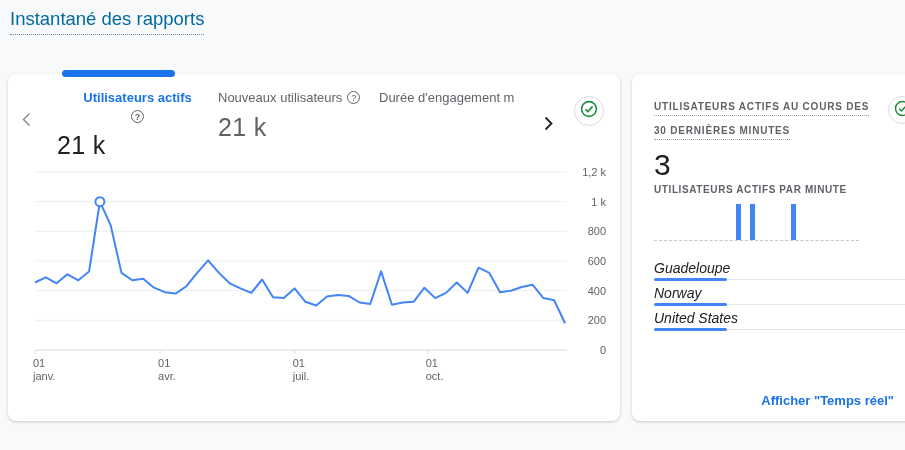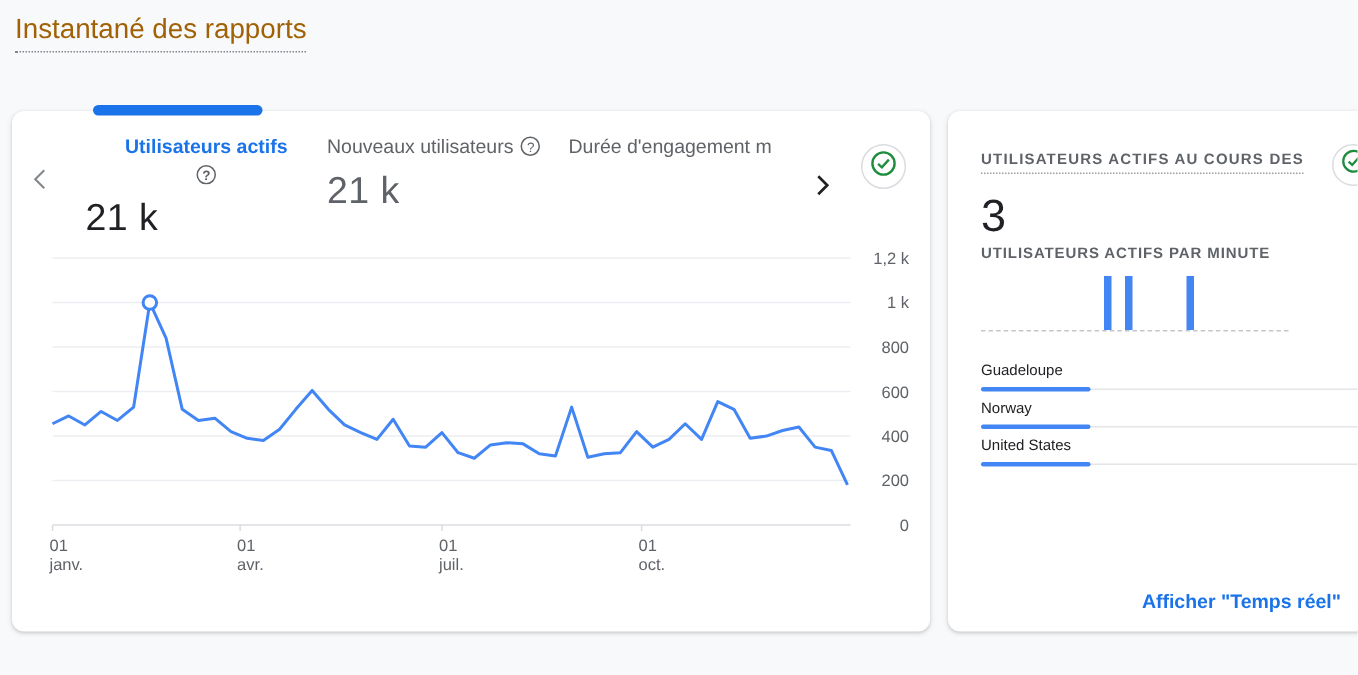--- a/index.html
+++ b/index.html
@@ -6,21 +6,21 @@
   html,body { width: 905px; height: 450px; }
   body {
     position: relative;
     background: #f8f9fa;
     font-family: "Liberation Sans", sans-serif;
     overflow: hidden;
     color: #202124;
   }
   .page-title {
     position: absolute; left: 10px; top: 8px;
-    font-size: 18.5px; color: #a16207;
+    font-size: 18.5px; color: #0369a1;
     border-bottom: 1px dotted #80868b; padding-bottom: 4px;
   }
   .card {
     position: absolute; background: #fff; border-radius: 8px;
     box-shadow: 0 1px 2px rgba(60,64,67,.18), 0 1px 3px 1px rgba(60,64,67,.07);
   }
   #overview-card { left: 8px; top: 74px; width: 612px; height: 347px; }
   #realtime-card { left: 632px; top: 74px; width: 304px; height: 347px; }
 
   .tab-indicator {
@@ -78,21 +78,21 @@
   .rt-table { margin-top: 14px; width: 100%; }
   .rt-table-head {
     display: flex; justify-content: space-between; align-items: flex-start;
     padding-bottom: 5px; border-bottom: 1px solid #e4e5e7;
   }
   .rt-col-label {
     font-size: 10px; font-weight: bold; letter-spacing: .7px; color: #5f6368;
     border-bottom: 1px dotted #9aa0a6; padding-bottom: 3px; white-space: nowrap;
   }
   .country-row { position: relative; height: 25px; display: flex; justify-content: space-between; align-items: center; }
-  .country-name { font-size: 10px; color: #202124; }
+  .country-name { font-size: 14px; color: #202124; font-style: italic; }
   .country-value { font-size: 13px; color: #202124; }
   .row-track { position: absolute; left: 0; right: 0; bottom: 0; height: 1px; background: #e4e5e7; }
   .row-bar { position: absolute; left: 0; bottom: -1px; width: 73px; height: 3px; background: #4285f4; border-radius: 2px; }
 
   .rt-footer {
     position: absolute; right: 18px; bottom: 13px;
     display: flex; align-items: center; gap: 8px; cursor: pointer;
   }
   .rt-footer-text { font-size: 13px; font-weight: bold; color: #1a73e8; }
   .rt-footer-arrow { font-size: 16px; color: #1a73e8; line-height: 13px; }
@@ -182,20 +182,21 @@
       <polyline points="9.0,116.5 19.8,111.3 30.6,117.3 41.4,108.3 52.3,114.3 63.1,105.4 73.9,35.7 84.7,59.4 95.5,106.9 106.3,114.3 117.2,112.8 128.0,121.7 138.8,126.2 149.6,127.6 160.4,120.2 171.2,106.9 182.1,94.3 192.9,106.9 203.7,117.3 214.5,122.4 225.3,126.9 236.1,113.5 247.0,131.3 257.8,132.1 268.6,122.4 279.4,135.8 290.2,139.5 301.0,130.6 311.9,129.1 322.7,129.9 333.5,136.5 344.3,138.0 355.1,105.4 365.9,138.8 376.8,136.5 387.6,135.8 398.4,121.7 409.2,132.1 420.0,126.9 430.8,116.5 441.7,126.9 452.5,101.7 463.3,106.9 474.1,126.2 484.9,124.7 495.7,121.0 506.6,118.7 517.4,132.1 528.2,134.3 539.0,157.3" fill="none" stroke="#4285f4" stroke-width="2" stroke-linejoin="round"></polyline>
       <circle cx="73.9" cy="35.7" r="4.5" fill="#fff" stroke="#4285f4" stroke-width="2"></circle>
     </svg>
 </div>
 
 <div class="card" id="realtime-card">
   <div class="rt-inner">
     <div class="rt-header">
       <div>
         <span class="rt-title-line">UTILISATEURS ACTIFS AU COURS DES</span><br>
+        <span class="rt-title-line">30 DERNIÈRES MINUTES</span>
       </div>
       <div class="check-ring" style="width:28px;height:28px;">
         <span>
           <svg width="17" height="17" viewBox="0 0 18 18">
             <circle cx="9" cy="9" r="7.4" fill="none" stroke="#1e8e3e" stroke-width="1.6"></circle>
             <path d="M5.4 9.3 L7.9 11.6 L12.6 6.4" fill="none" stroke="#1e8e3e" stroke-width="1.6"></path>
           </svg>
         </span>
       </div>
     </div>

